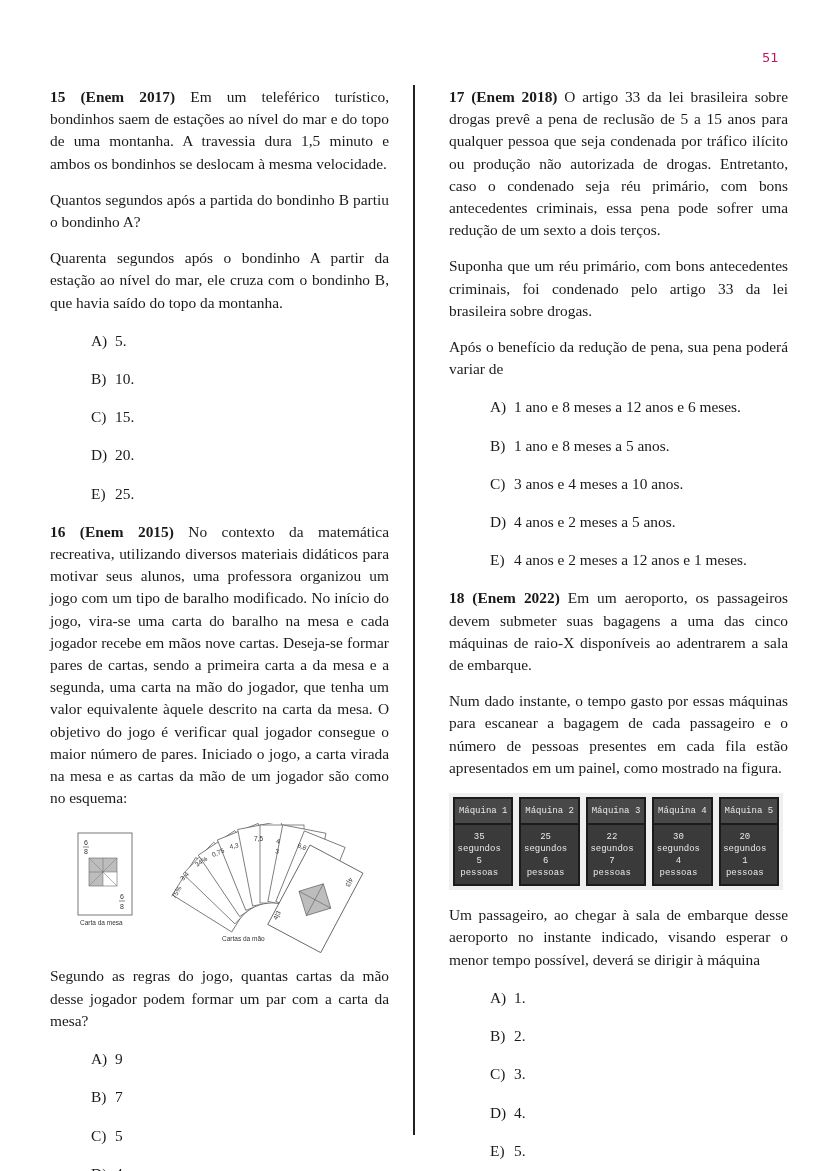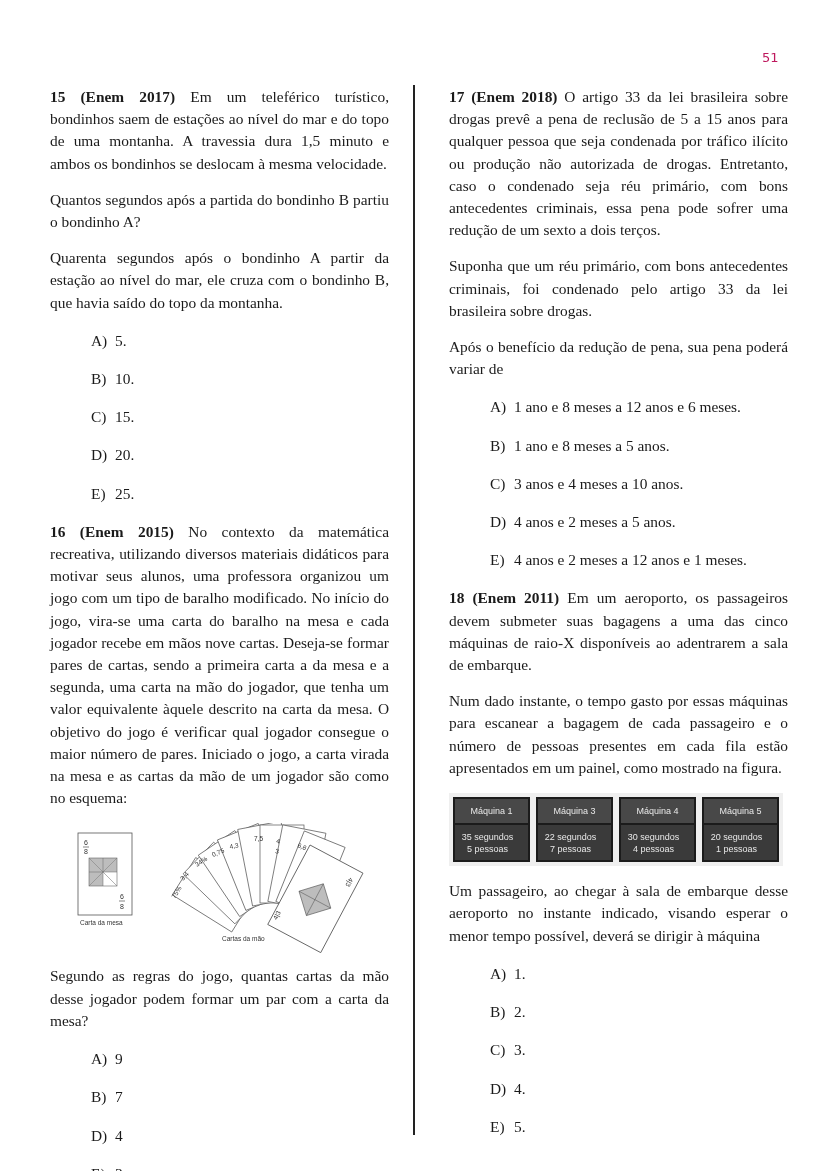--- a/index.html
+++ b/index.html
@@ -13,21 +13,21 @@
   .col-right { left: 449px; width: 339px; }
   p { margin: 0 0 14px 0; text-align: justify; }
   .qhead { font-weight: bold; }
   ol.opts { list-style: none; margin: 0 0 14px 0; padding: 0 0 0 25px; }
   ol.opts li { margin: 16px; line-height: 22.2px; }
   ol.opts .letter { display: inline-block; width: 24px; }
   .fig-cards { position: relative; width: 320px; height: 130px; margin: 4px 0 12px 22px; }
   .fig-cards svg { display: block; }
   .fig-panel { display: flex; gap: 6px; background: #efefef; padding: 4px 4px; width: 334px; margin: 2px 0 14px 0; box-sizing: border-box; }
   .machine { flex: 1; background: #3a3a3a; border: 2px solid #1b1b1b; color: #e8e8e8;
-             font-family: Liberation Sans, sans-serif; font-size: 9px; text-align: center; }
+             font-family: Liberation Mono, monospace; font-size: 9px; text-align: center; }
   .machine .mh { border-bottom: 2px solid #1b1b1b; padding: 1px 0; background: #484848; }
   .machine .mb { padding: 6px 8px 5px 0; line-height: 12px; }
 </style>
 </head>
 <body>
 
 <div class="page-num">51</div>
 <div class="divider"></div>
 
 <div class="col col-left">
@@ -125,20 +125,21 @@
           </g>
         </g>
         <text x="150" y="118" font-size="6.5" fill="#333">Cartas da mão</text>
       </svg>
     </div>
 
     <p>Segundo as regras do jogo, quantas cartas da mão desse jogador podem formar um par com a carta da mesa?</p>
     <ol class="opts">
       <li><span class="letter">A)</span><span>9</span></li>
       <li><span class="letter">B)</span><span>7</span></li>
+      <li><span class="letter">C)</span><span>5</span></li>
       <li><span class="letter">D)</span><span>4</span></li>
       <li><span class="letter">E)</span><span>3</span></li>
     </ol>
   </section>
 </div>
 
 <div class="col col-right">
 
   <section>
     <p><span class="qhead">17 (Enem 2018)</span><span> O artigo 33 da lei brasileira sobre drogas prevê a pena de reclusão de 5 a 15 anos para qualquer pessoa que seja condenada por tráfico ilícito ou produção não autorizada de drogas. Entretanto, caso o condenado seja réu primário, com bons antecedentes criminais, essa pena pode sofrer uma redução de um sexto a dois terços.</span></p>
@@ -147,29 +148,36 @@
     <ol class="opts">
       <li><span class="letter">A)</span><span>1 ano e 8 meses a 12 anos e 6 meses.</span></li>
       <li><span class="letter">B)</span><span>1 ano e 8 meses a 5 anos.</span></li>
       <li><span class="letter">C)</span><span>3 anos e 4 meses a 10 anos.</span></li>
       <li><span class="letter">D)</span><span>4 anos e 2 meses a 5 anos.</span></li>
       <li><span class="letter">E)</span><span>4 anos e 2 meses a 12 anos e 1 meses.</span></li>
     </ol>
   </section>
 
   <section>
-    <p><span class="qhead">18 (Enem 2011)</span><span> Em um aeroporto, os passageiros devem submeter suas bagagens a uma das cinco máquinas de raio-X disponíveis ao adentrarem a sala de embarque.</span></p>
+    <p><span class="qhead">18 (Enem 2022)</span><span> Em um aeroporto, os passageiros devem submeter suas bagagens a uma das cinco máquinas de raio-X disponíveis ao adentrarem a sala de embarque.</span></p>
     <p>Num dado instante, o tempo gasto por essas máquinas para escanear a bagagem de cada passageiro e o número de pessoas presentes em cada fila estão apresentados em um painel, como mostrado na figura.</p>
 
     <div class="fig-panel">
       <div class="machine">
         <div class="mh">Máquina 1</div>
         <div class="mb">
             <div>35 segundos</div>
             <div>5 pessoas</div>
+          </div>
+      </div>
+      <div class="machine">
+        <div class="mh">Máquina 2</div>
+        <div class="mb">
+            <div>25 segundos</div>
+            <div>6 pessoas</div>
           </div>
       </div>
       <div class="machine">
         <div class="mh">Máquina 3</div>
         <div class="mb">
             <div>22 segundos</div>
             <div>7 pessoas</div>
           </div>
       </div>
       <div class="machine">

